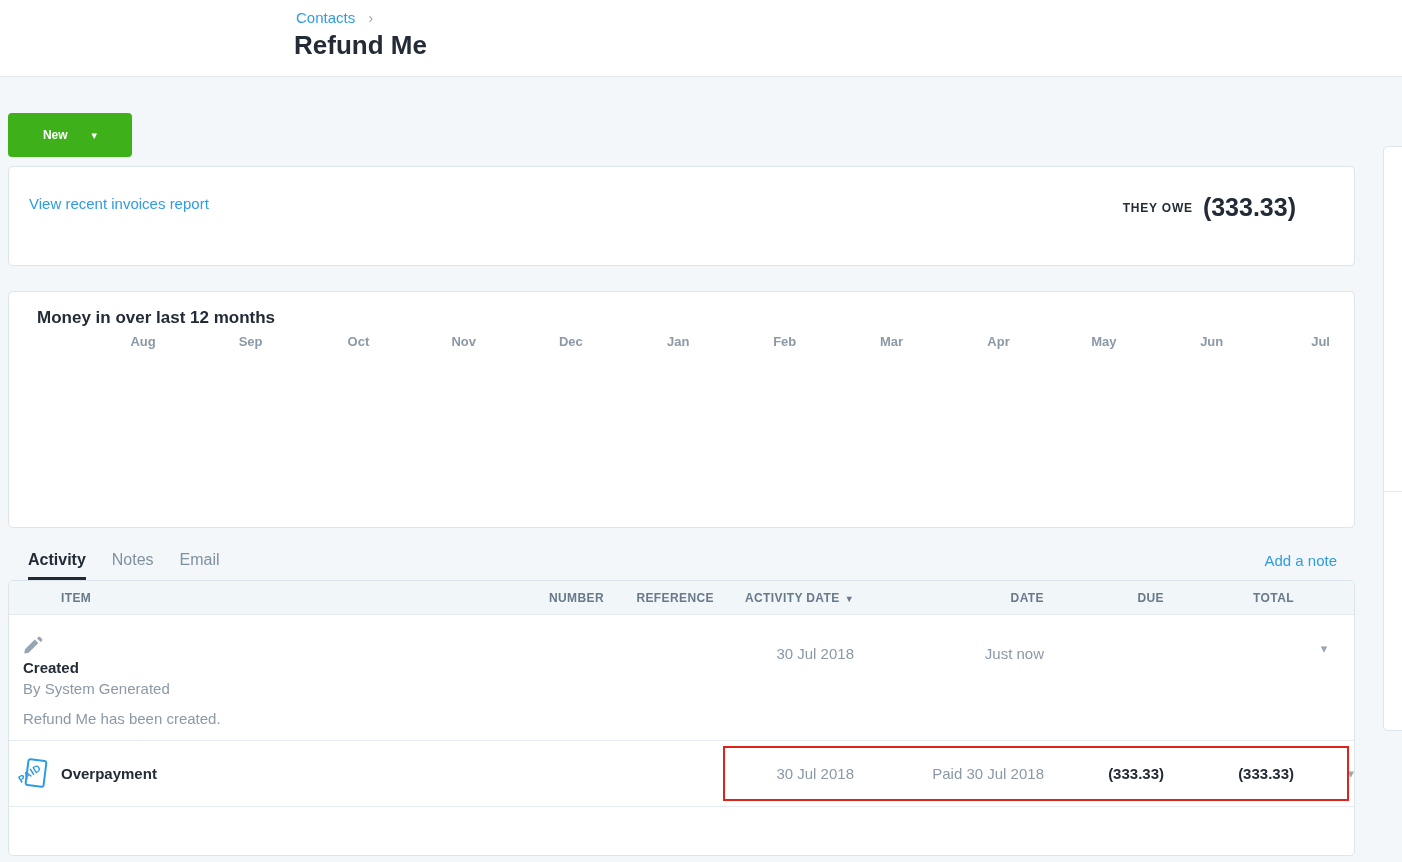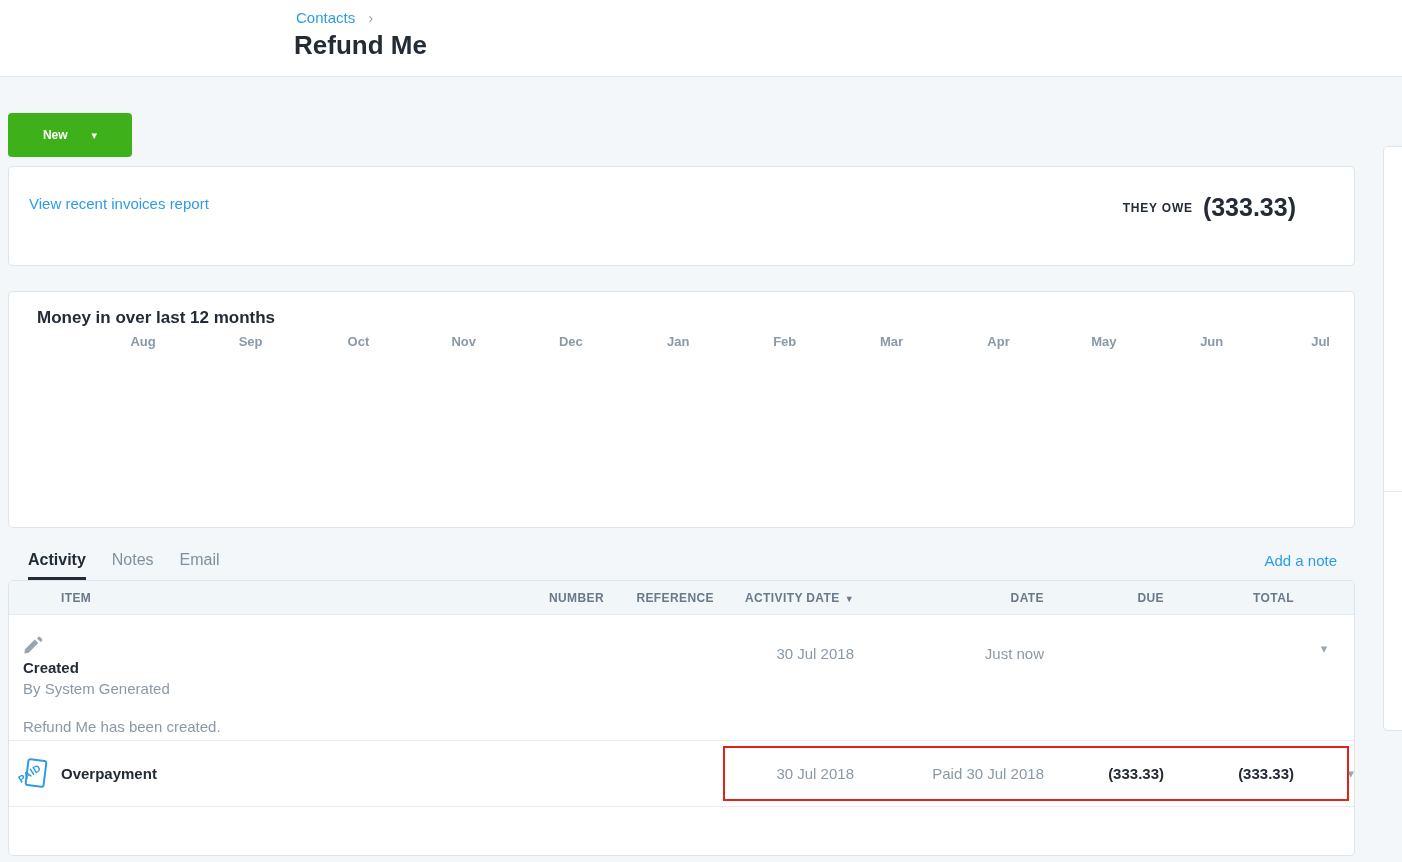--- a/index.html
+++ b/index.html
@@ -56,21 +56,21 @@
               line-height:34px; text-align:right; }
   .thead .c.item { text-align:left; padding-left:52px; }
   .thead .sortcaret { font-size:9px; margin-left:5px; color:#68798a; }
   .c { text-align:right; font-size:15px; color:var(--muted-gray); }
   .row1 { height:126px; border-bottom:1px solid #e6ecf1; }
   .row1 .c { padding-top:30px; }
   .row1 .c.item { padding-top:18px; text-align:left; display:flex; padding-left:14px;flex-direction:column; }
   .icon-box { width:38px; padding-top:3px; }
   .row-title { font-size:15px; font-weight:bold; color:var(--dark-navy); }
   .row-sub { font-size:15px; color:var(--muted-gray); margin-top:4px; }
-  .row-desc { font-size:15px; color:var(--muted-gray); margin-top:21px; }
+  .row-desc { font-size:15px; color:var(--muted-gray); margin-top:13px; }
   .row2 { position:relative; height:66px; border-bottom:1px solid #e6ecf1; }
   .row2 .c { display:flex; align-items:center; justify-content:flex-end; }
   .row2 .c.item { justify-content:flex-start; padding-left:10px; gap:8px; }
   .row2 .amount { font-weight:bold; color:var(--dark-navy); }
   .rowcaret { text-align:center; color:#9aa7b2; font-size:13px; cursor:pointer;
               display:flex; align-items:center; justify-content:center; }
   .row1 .rowcaret { padding-top:26px; align-items:flex-start; }
   .annotation { position:absolute; left:714px; top:5px; width:626px; height:55px;
                 border:2px solid var(--annotation-red); z-index:2; pointer-events:none; }
   .tfoot { height:48px; display:flex; align-items:center; padding-left:14px;

